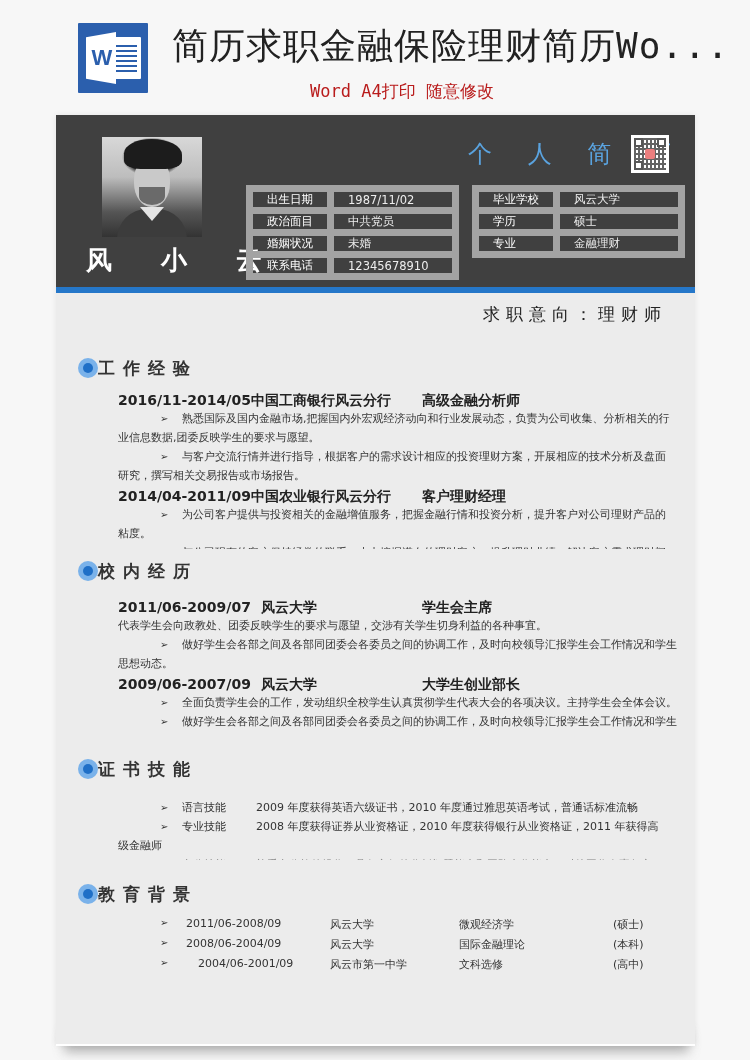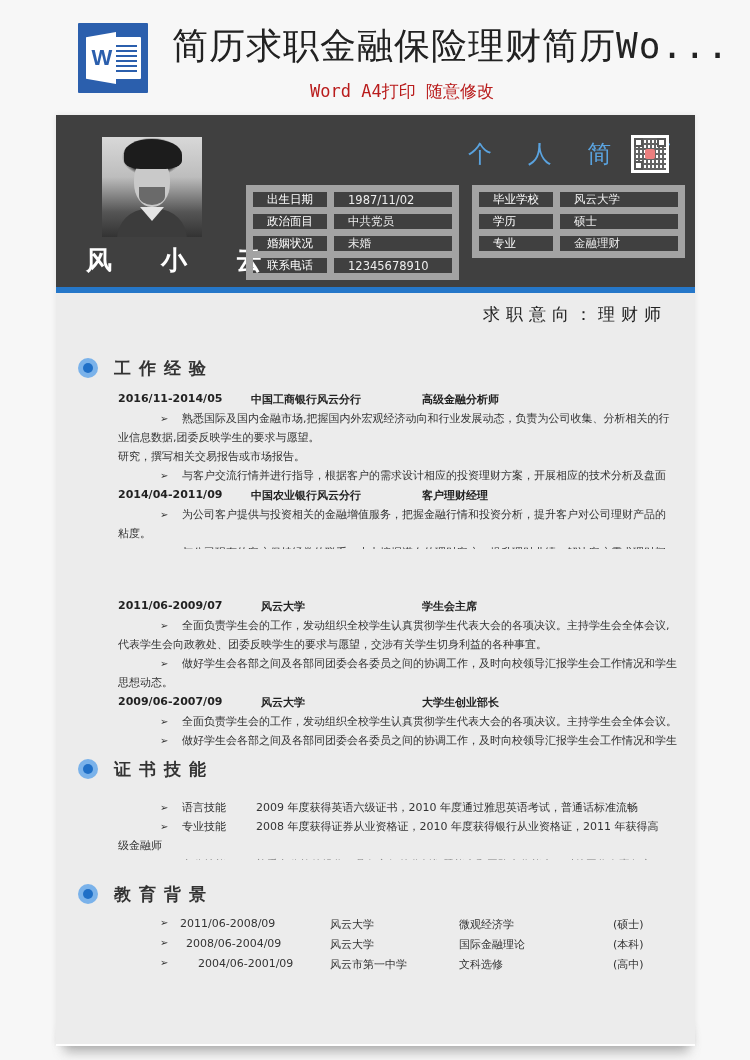--- a/index.html
+++ b/index.html
@@ -126,24 +126,24 @@
   }
   
   .sec-head { position: absolute; left: 22px; height: 24px; display: flex; align-items: center; }
   .dot {
     width: 20px; height: 20px; border-radius: 50%; background: #7ab2ea; position: relative;
   }
   .dot::after {
     content: ""; position: absolute; left: 5px; top: 5px; width: 10px; height: 10px; border-radius: 50%; background: #1f6fc7;
   }
   .sec-title {
-    margin-left: 16px; font-size: 17px; font-weight: bold; color: #333; letter-spacing: 8px; white-space: nowrap;
+    font-size: 17px; font-weight: bold; color: #333; letter-spacing: 8px; white-space: nowrap;
   }
   .block { position: absolute; left: 0; width: 639px; overflow: hidden; font-size: 11px; color: #333; }
-  .row-head { position: relative; height: 20px; font-weight: bold; font-size: 11px; color: #222; }
+  .row-head { position: relative; height: 20px; font-weight: bold; font-size: 14px; color: #222; }
   .row-head span { position: absolute; top: 3px; white-space: nowrap; }
   .line { white-space: nowrap; display: block; line-height: 19px; height: 19px; }
   .line.indent { padding-left: 104px; }
   .line.cont { padding-left: 62px; }
   .arrow { display: inline-block; width: 22px; font-size: 10px; color: #333; }
   .edu-row { position: relative; height: 20px; font-size: 11px; color: #333; }
   .edu-row span { position: absolute; top: 2px; white-space: nowrap; }
 </style>
 </head>
 <body>
@@ -234,39 +234,42 @@
     <div class="sec-title">工作经验</div>
   </div>
   <div class="block" style="top:274px;height:160px">
     <div class="row-head">
       <span style="left:62px">2016/11-2014/05</span>
       <span style="left:195px">中国工商银行风云分行</span>
       <span style="left:366px">高级金融分析师</span>
     </div>
     <div class="line indent"><span class="arrow">➢</span><span>熟悉国际及国内金融市场,把握国内外宏观经济动向和行业发展动态，负责为公司收集、分析相关的行</span></div>
     <div class="line cont">业信息数据,团委反映学生的要求与愿望。</div>
+    <div class="line indent"><span class="arrow">➢</span><span>与客户交流行情并进行指导，根据客户的需求设计相应的投资理财方案，开展相应的技术分析及盘面</span></div>
     <div class="line cont">研究，撰写相关交易报告或市场报告。</div>
-    <div class="line indent"><span class="arrow">➢</span><span>与客户交流行情并进行指导，根据客户的需求设计相应的投资理财方案，开展相应的技术分析及盘面</span></div>
     <div class="row-head">
       <span style="left:62px">2014/04-2011/09</span>
       <span style="left:195px">中国农业银行风云分行</span>
       <span style="left:366px">客户理财经理</span>
     </div>
     <div class="line indent"><span class="arrow">➢</span><span>为公司客户提供与投资相关的金融增值服务，把握金融行情和投资分析，提升客户对公司理财产品的</span></div>
     <div class="line cont">粘度。</div>
     <div class="line indent" style="height:12px;overflow:hidden"><span class="arrow">➢</span><span>与公司现有的客户保持经常的联系，大力挖掘潜在的理财客户，提升理财业绩，解决客户需求理财问</span></div>
   </div>
 
+  <div class="sec-head" style="top:444px">
+    <div class="dot"></div>
+    <div class="sec-title">校内经历</div>
+  </div>
   <div class="block" style="top:481px;height:150px">
     <div class="row-head">
       <span style="left:62px">2011/06-2009/07</span>
       <span style="left:205px">风云大学</span>
       <span style="left:366px">学生会主席</span>
     </div>
-    <div class="line indent"><span class="arrow">➢</span><span>全面负责学生会的工作，发动组织全校学生认真贯彻学生代表大会的各项决议。主持学生会全体会议,</span></div>
     <div class="line cont">代表学生会向政教处、团委反映学生的要求与愿望，交涉有关学生切身利益的各种事宜。</div>
     <div class="line indent"><span class="arrow">➢</span><span>做好学生会各部之间及各部同团委会各委员之间的协调工作，及时向校领导汇报学生会工作情况和学生</span></div>
     <div class="line cont">思想动态。</div>
     <div class="row-head">
       <span style="left:62px">2009/06-2007/09</span>
       <span style="left:205px">风云大学</span>
       <span style="left:366px">大学生创业部长</span>
     </div>
     <div class="line indent"><span class="arrow">➢</span><span>全面负责学生会的工作，发动组织全校学生认真贯彻学生代表大会的各项决议。主持学生会全体会议。</span></div>
     <div class="line indent"><span class="arrow">➢</span><span>做好学生会各部之间及各部同团委会各委员之间的协调工作，及时向校领导汇报学生会工作情况和学生</span></div>
@@ -289,21 +292,21 @@
     </div>
   </div>
 
   <div class="sec-head" style="top:767px">
     <div class="dot"></div>
     <div class="sec-title">教育背景</div>
   </div>
   <div class="block" style="top:800px;height:64px">
     <div class="edu-row">
       <span style="left:104px" class="arrow">➢</span>
-      <span style="left:124px">2011/06-2008/09</span>
+      <span style="left:130px">2011/06-2008/09</span>
       <span style="left:274px">风云大学</span>
       <span style="left:403px">微观经济学</span>
       <span style="left:557px">(硕士)</span>
     </div>
     <div class="edu-row">
       <span style="left:104px" class="arrow">➢</span>
       <span style="left:130px">2008/06-2004/09</span>
       <span style="left:274px">风云大学</span>
       <span style="left:403px">国际金融理论</span>
       <span style="left:557px">(本科)</span>

